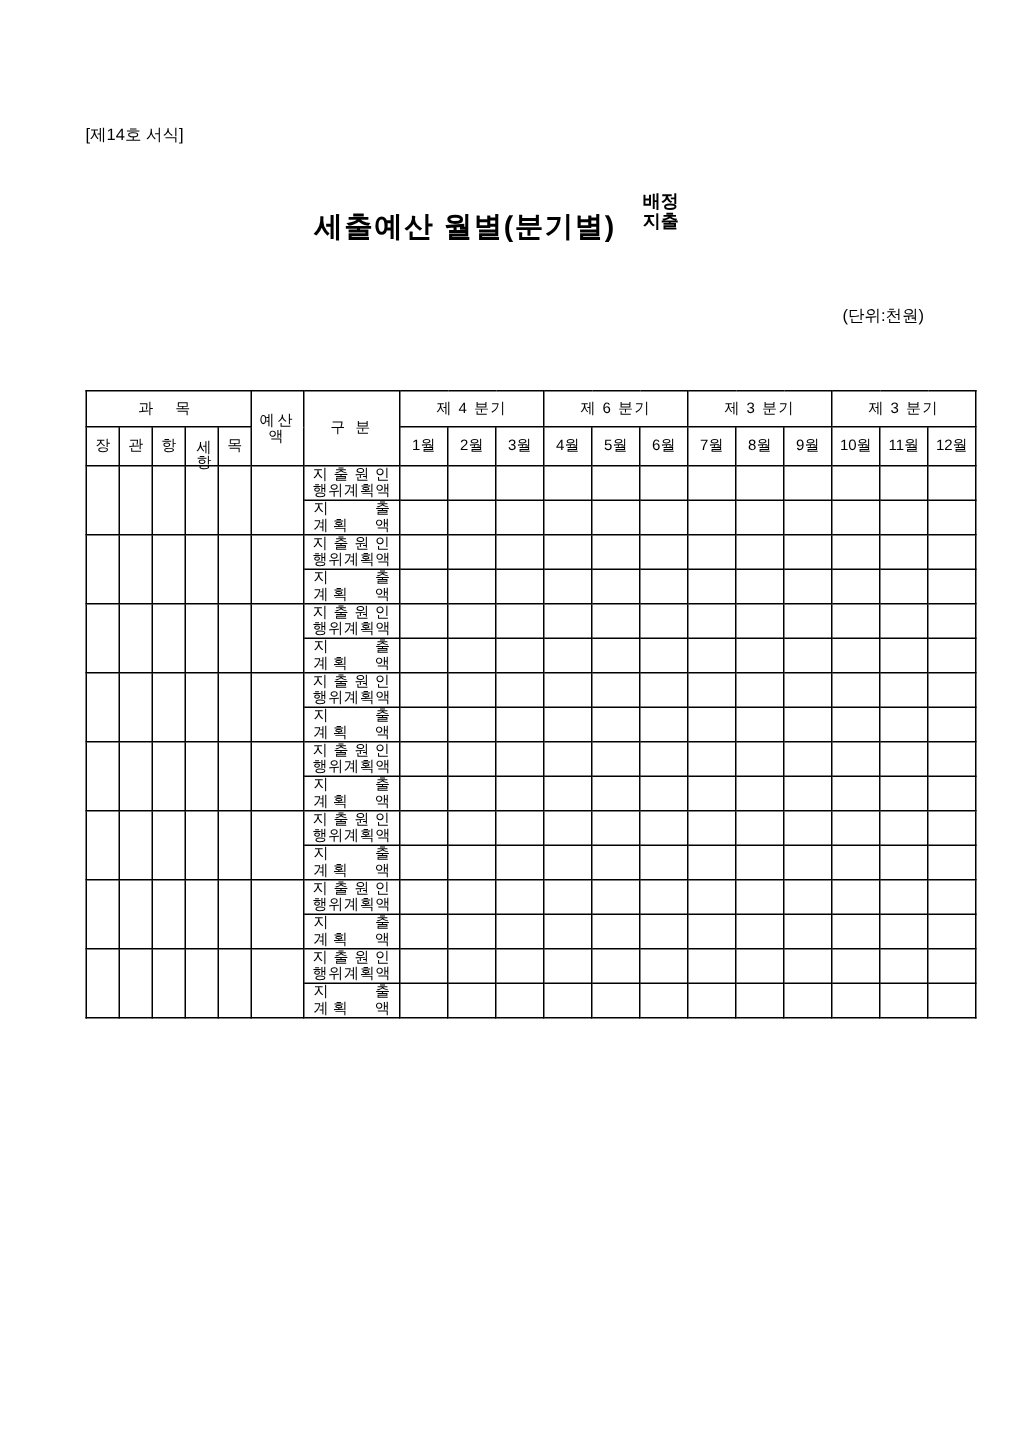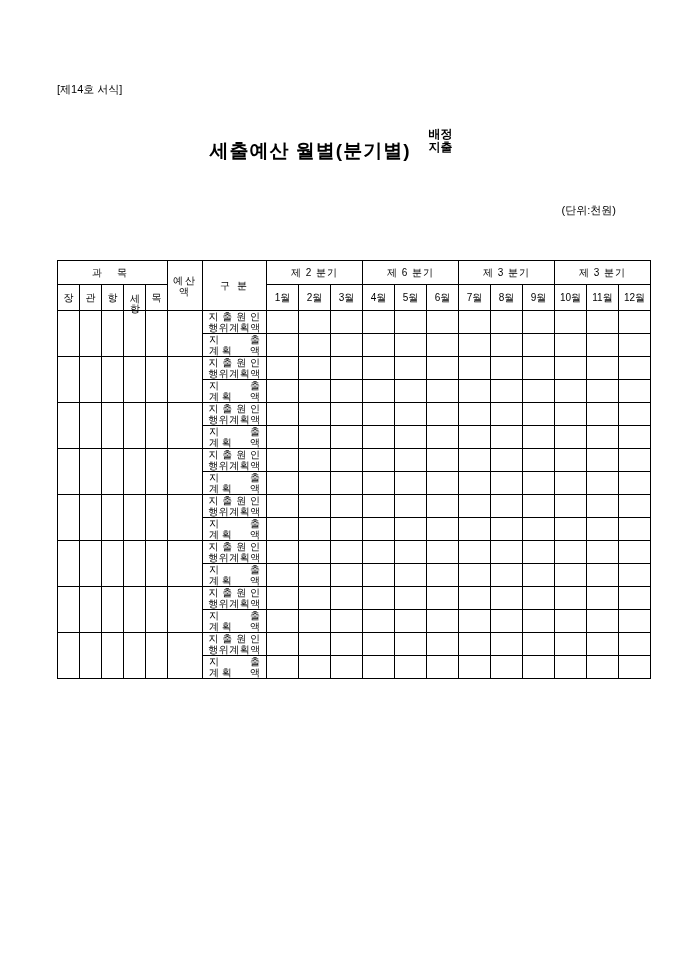--- a/index.html
+++ b/index.html
@@ -170,21 +170,21 @@
           <col class="col-month">
         <col class="col-month">
           <col class="col-month">
           <col class="col-month">
       </colgroup>
       <thead>
         <tr class="hdr-group">
           <th colspan="5"><span class="gwamok-label">과    목</span></th>
           <th rowspan="2">예산액</th>
           <th rowspan="2">구  분</th>
-          <th colspan="3" class="hdr-quarter">제 2 분기</th>
+          <th colspan="3" class="hdr-quarter">제 4 분기</th>
           <th colspan="3" class="hdr-quarter">제 6 분기</th>
           <th colspan="3" class="hdr-quarter">제 3 분기</th>
           <th colspan="3" class="hdr-quarter">제 3 분기</th>
         </tr>
         <tr class="hdr-sub">
           <th>장</th>
           <th>관</th>
           <th>항</th>
           <th><span class="vtext">세항</span></th>
           <th>목</th>

